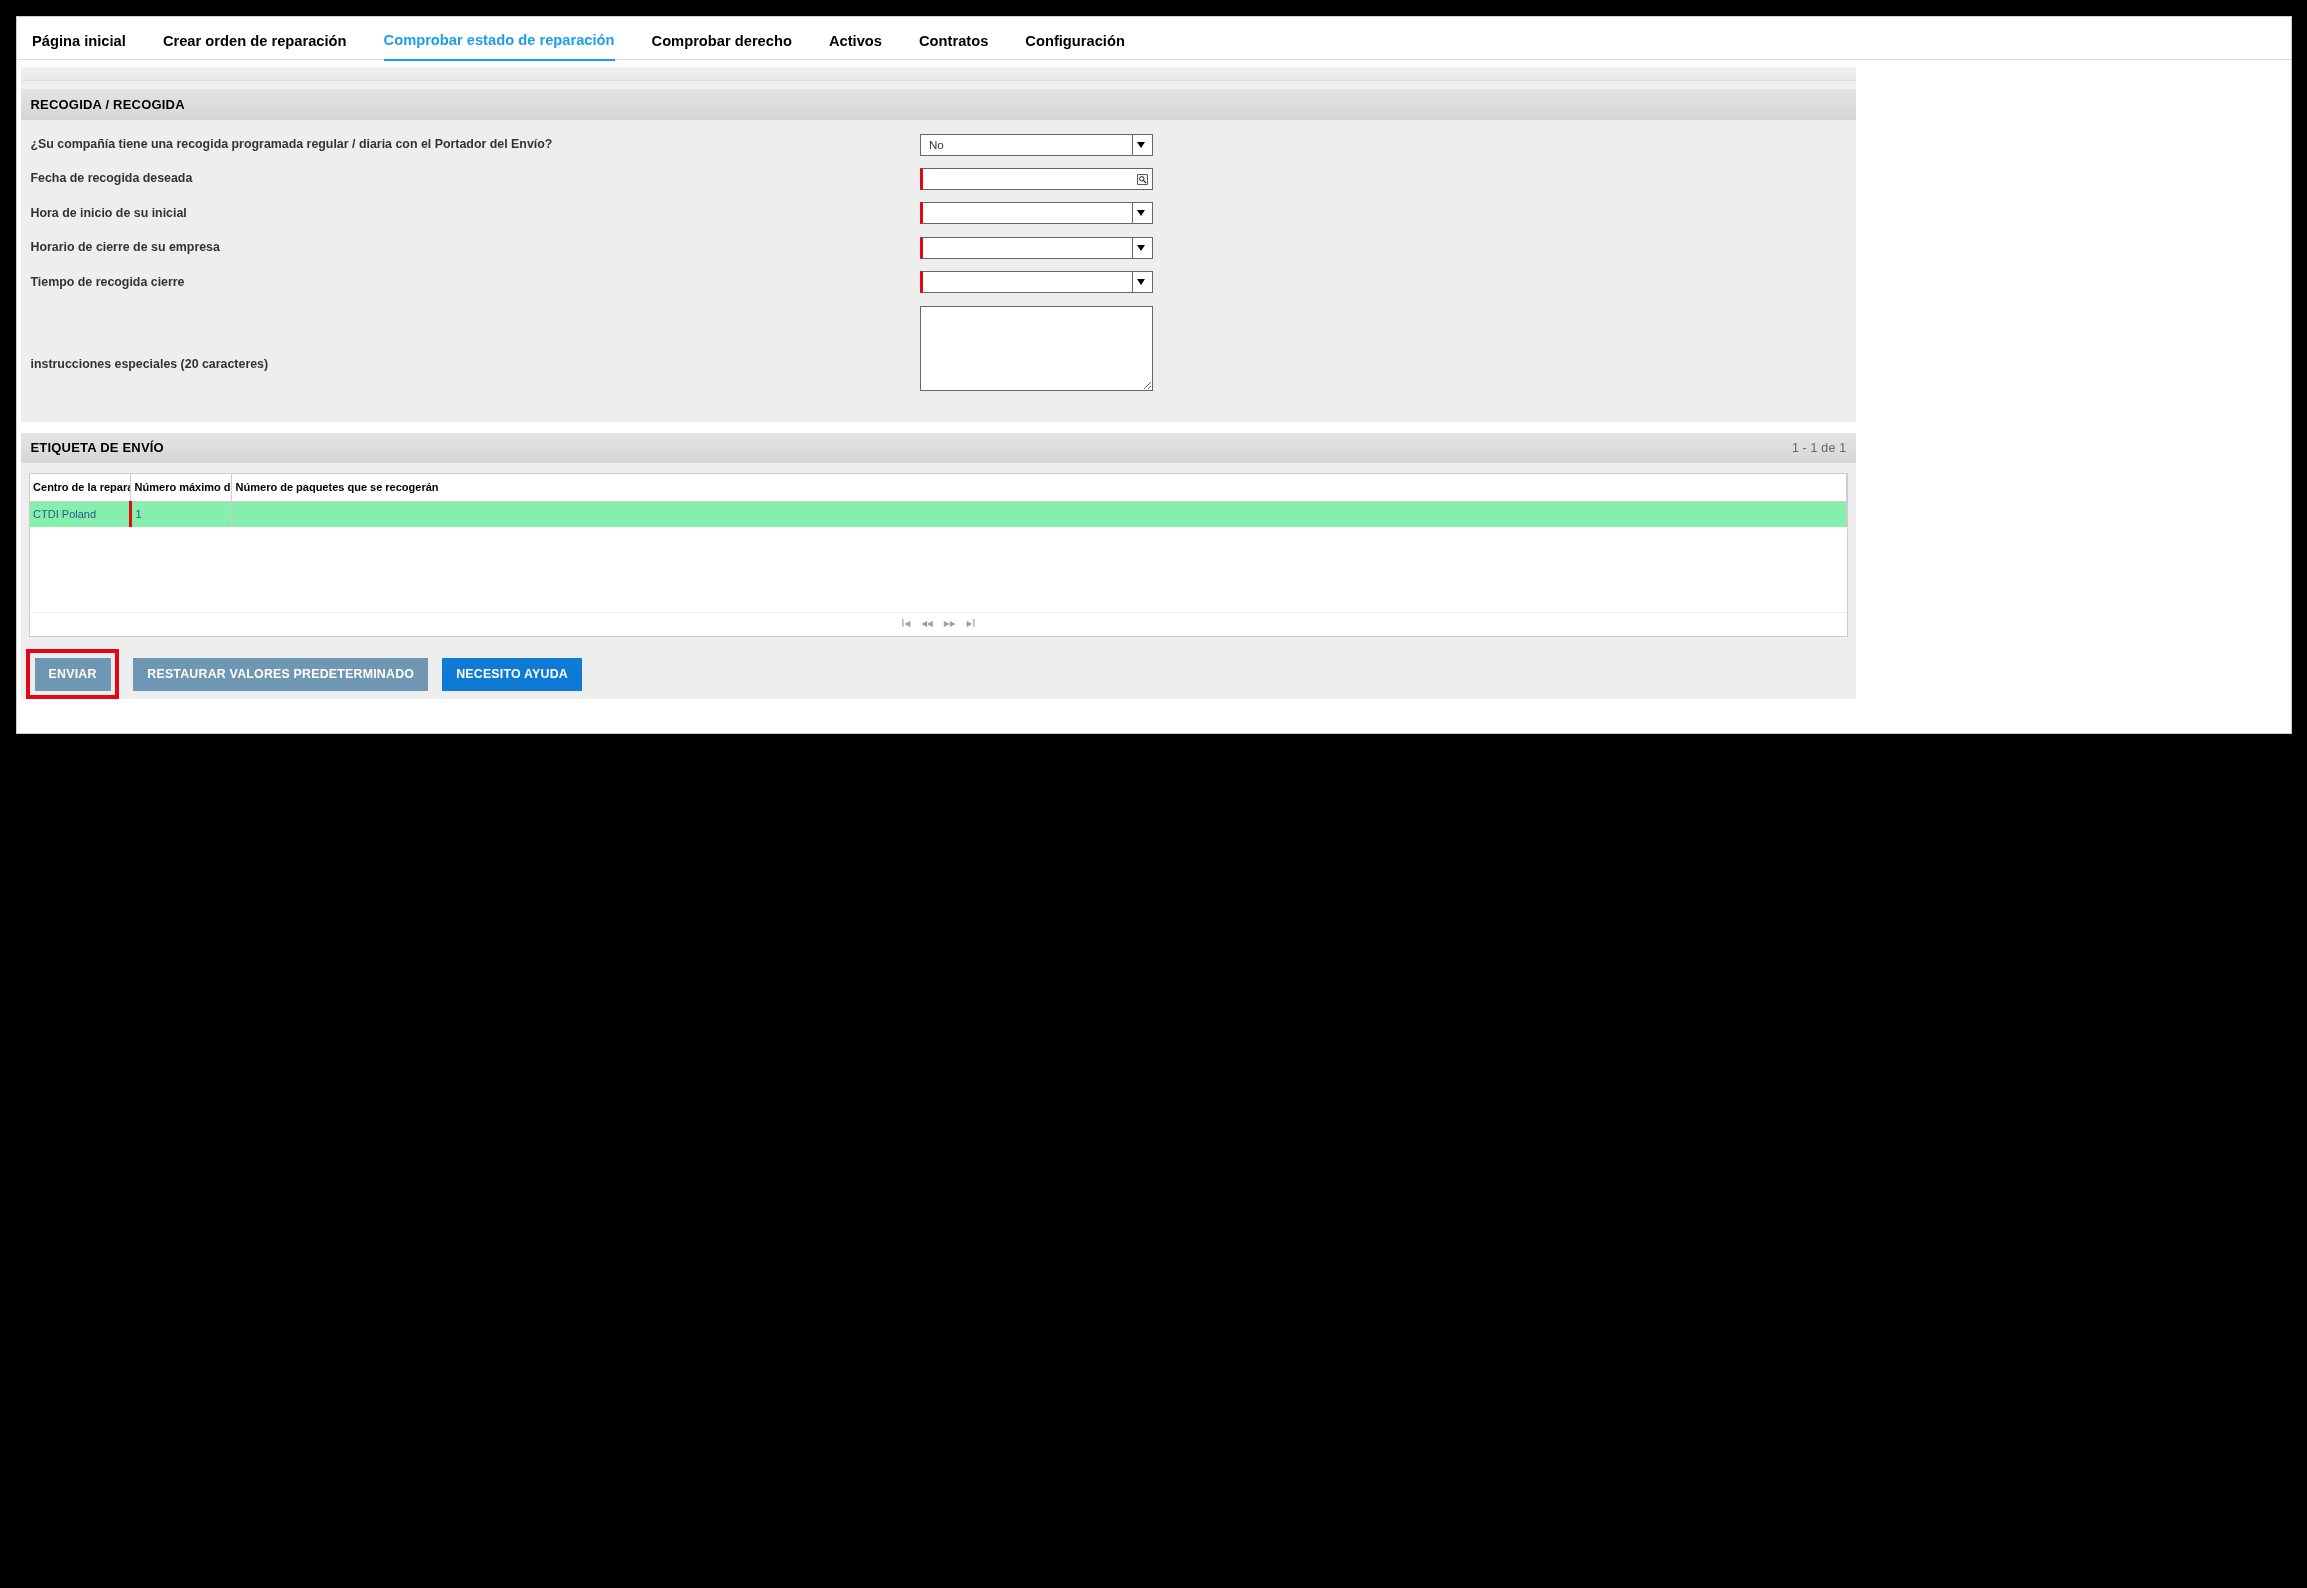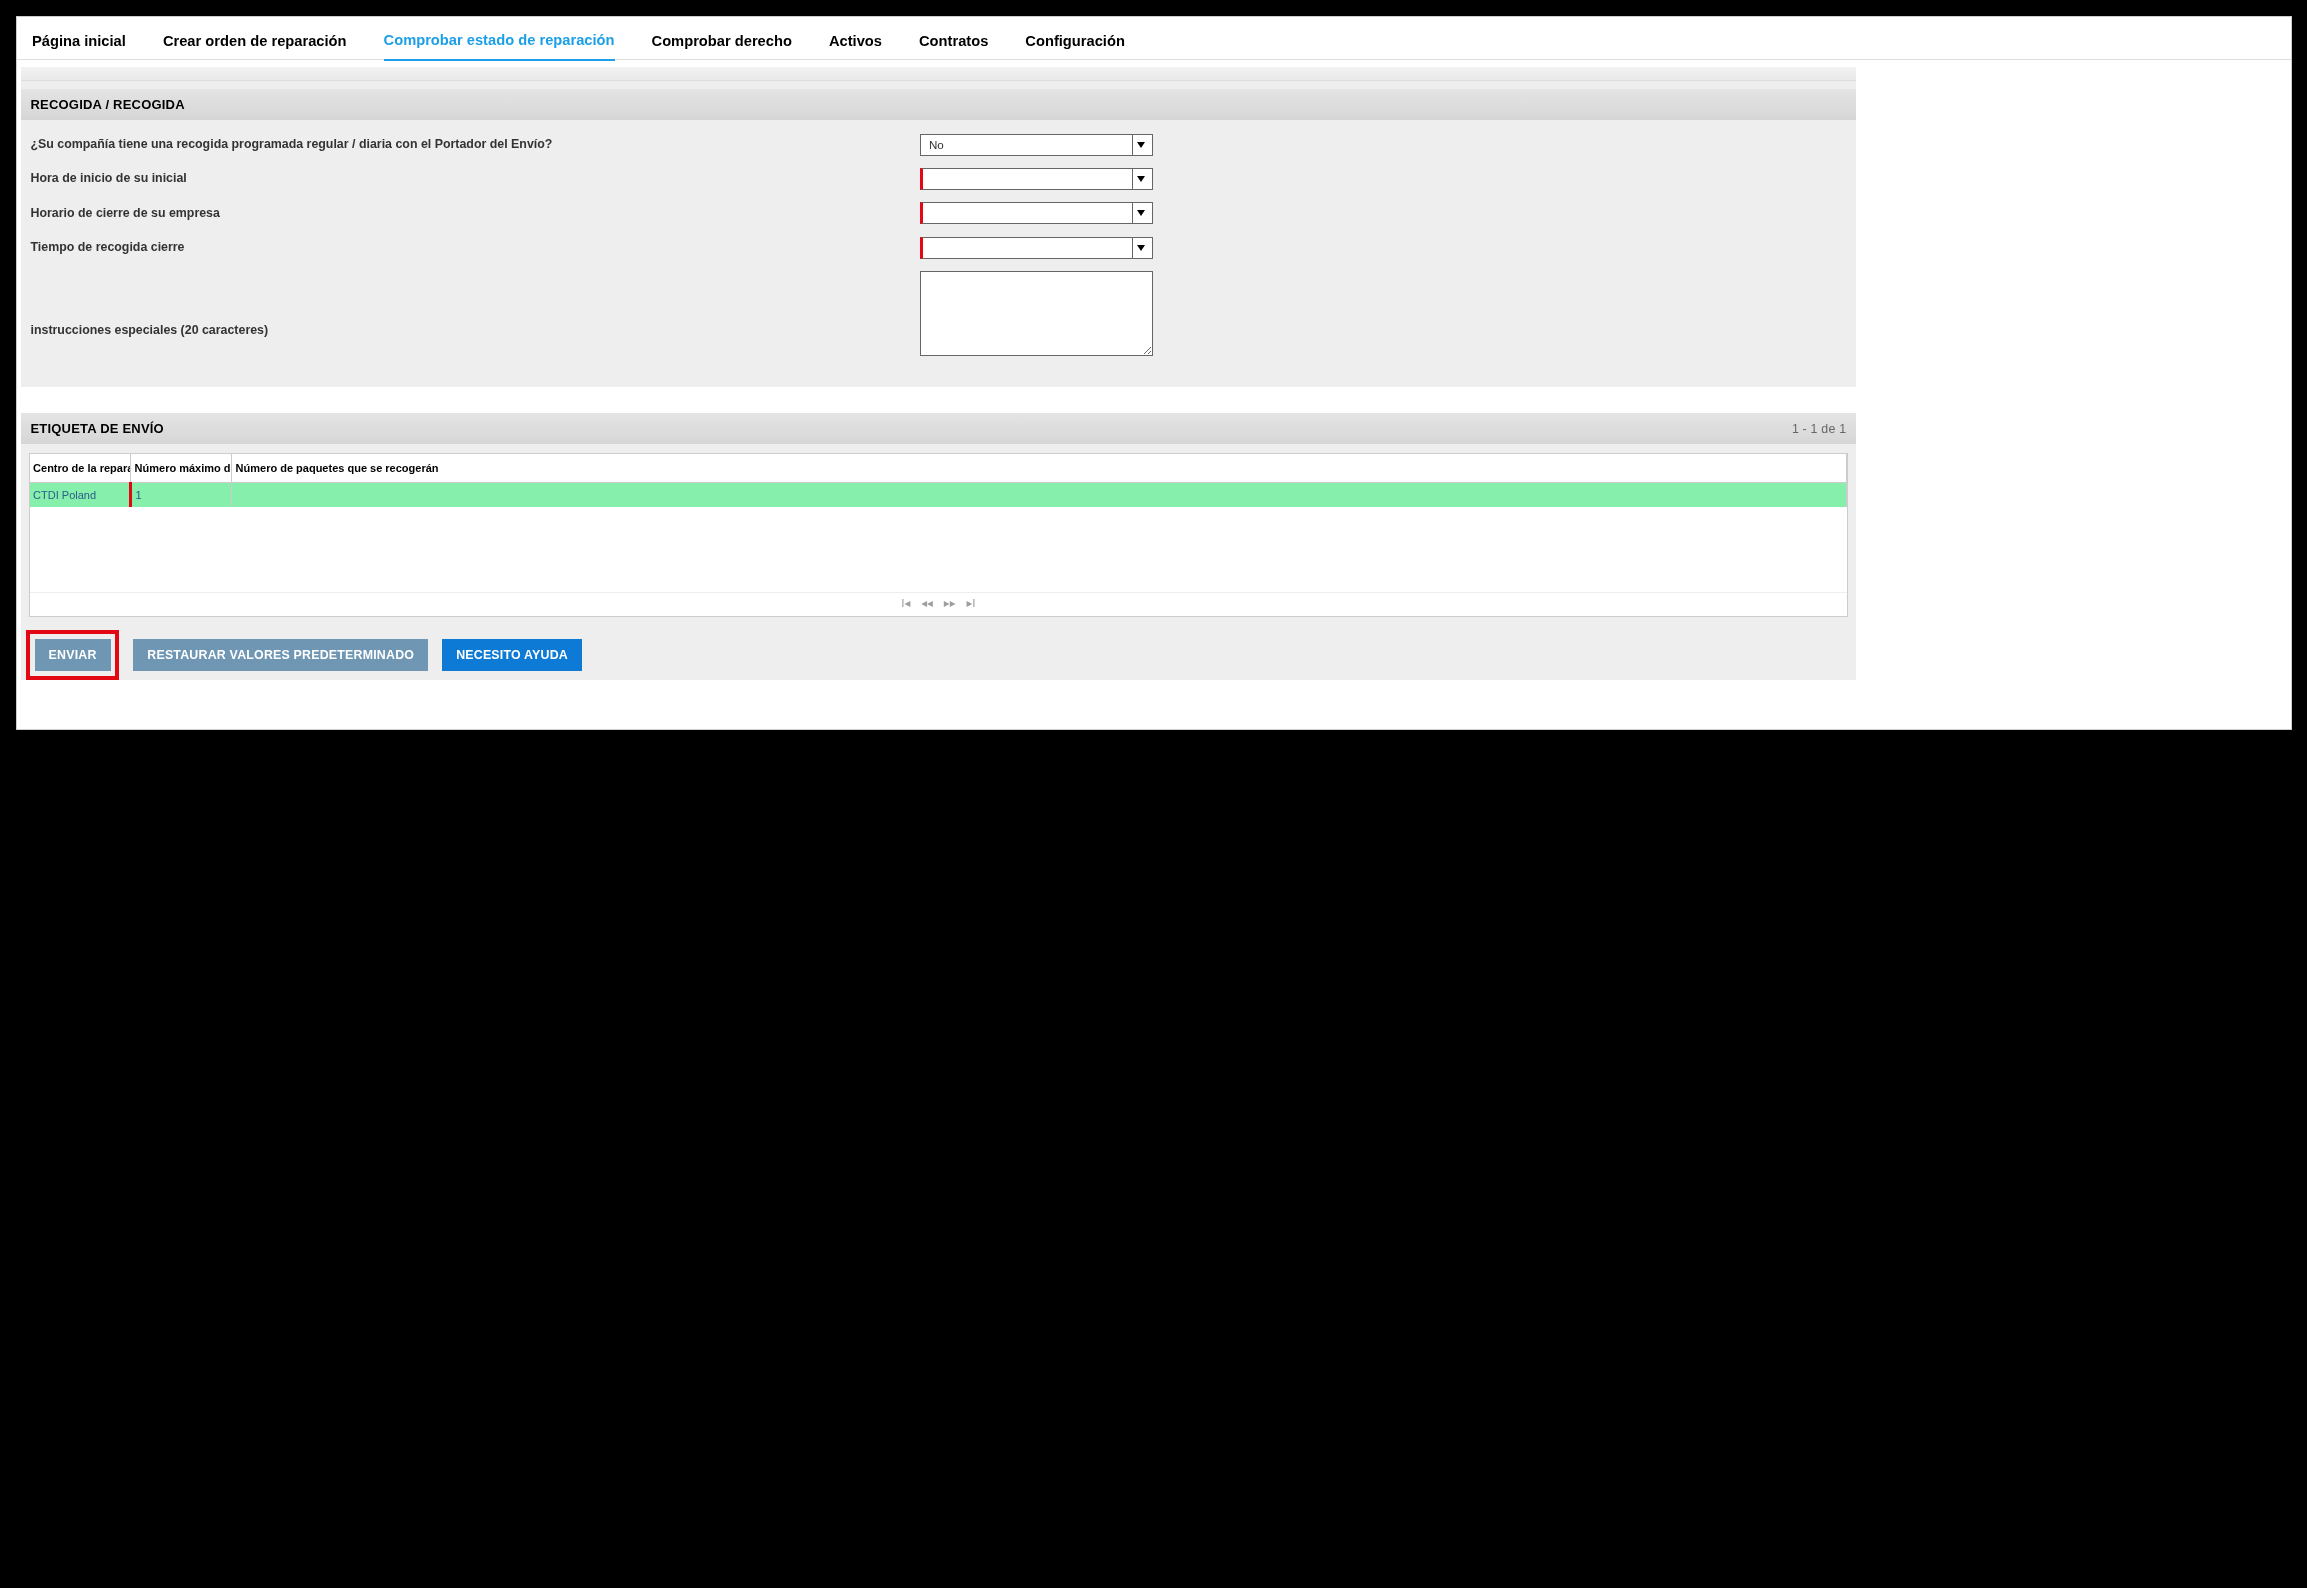--- a/index.html
+++ b/index.html
@@ -41,21 +41,21 @@
   }
   .panel-spacer {
     height: 14px;
     background: linear-gradient(#f2f2f2,#e9e9e9);
     margin: 0 0 7.8px 0;
     border-bottom: 0.8px solid #ddd;
   }
   .panel {
     width: 81%;
     background: #eee;
-    margin: 0 0 26px 0;
+    margin: 0 0 11px 0;
   }
   .panel-header {
     background: linear-gradient(#e4e4e4,#d6d6d6);
     padding: 7.8px 9.3px;
     font-weight: 700;
     font-size: 13px;
     letter-spacing: 0.2px;
     display: flex;
     justify-content: space-between;
     align-items: center;
@@ -227,20 +227,33 @@
         <div class="form-row top">
           <div class="form-label">¿Su compañía tiene una recogida programada regular / diaria con el Portador del Envío?</div>
           <div class="select-box">
             <span class="select-val">No</span>
             <span class="chevron-sep">
                 <span class="chevron-down"></span>
               </span>
           </div>
         </div>
 
+        <div class="form-row">
+          <div class="form-label">Fecha de recogida deseada</div>
+          <div class="input-box required">
+            <span class="select-val"></span>
+            <span class="search-icon">
+              <svg viewBox="0 0 16 16">
+                  <rect x="1" y="1" width="14" height="14" fill="none" stroke="#000" stroke-width="1"></rect>
+                  <circle cx="7" cy="7" r="3.2" fill="none" stroke="#000" stroke-width="1.3"></circle>
+                  <line x1="9.5" y1="9.5" x2="13" y2="13" stroke="#000" stroke-width="1.5"></line>
+                </svg>
+            </span>
+          </div>
+        </div>
 
         <div class="form-row">
           <div class="form-label">Hora de inicio de su inicial</div>
           <div class="select-box required">
             <span class="select-val"></span>
             <span class="chevron-sep">
                 <span class="chevron-down"></span>
               </span>
           </div>
         </div>

